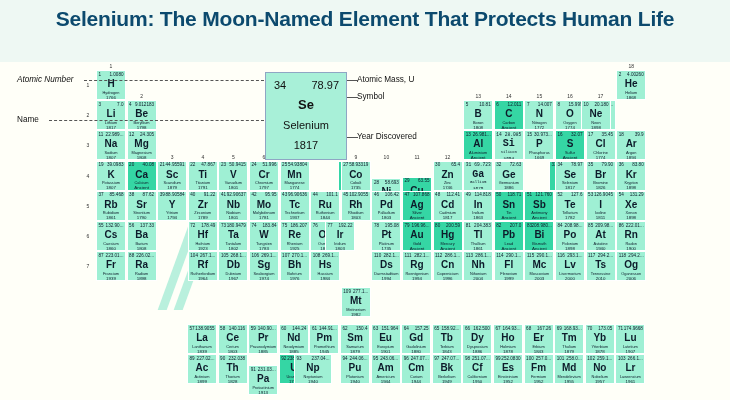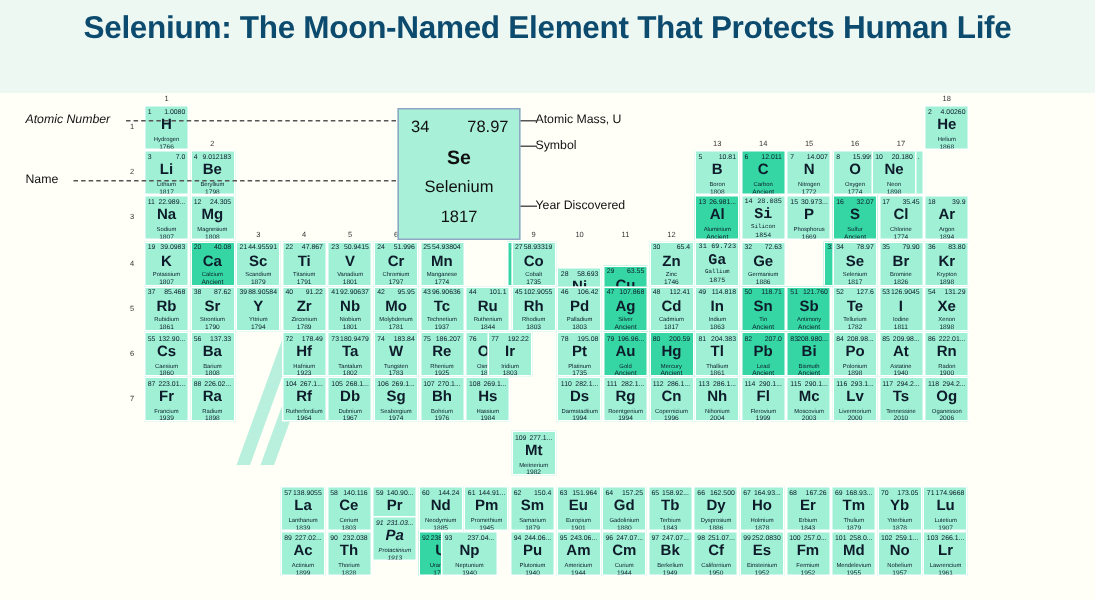--- a/index.html
+++ b/index.html
@@ -832,21 +832,21 @@
         <div class="nm">Actinium</div>
         <div class="yr">1899</div>
       </div>
       <div class="cell" style="left: 217.6px; top: 292.2px;">
         <div class="num">90</div>
         <div class="mass">232.038</div>
         <div class="sym">Th</div>
         <div class="nm">Thorium</div>
         <div class="yr">1828</div>
       </div>
-      <div class="cell" style="left: 248.2px; top: 282px; font-style: italic;">
+      <div class="cell" style="left: 248.2px; top: 303px;">
         <div class="num">91</div>
         <div class="mass">231.03...</div>
         <div class="sym">Pa</div>
         <div class="nm">Protactinium</div>
         <div class="yr">1913</div>
       </div>
       <div class="cell hl" style="left: 278.8px; top: 292.2px;">
         <div class="num">92</div>
         <div class="mass">238.0289</div>
         <div class="sym">U</div>

